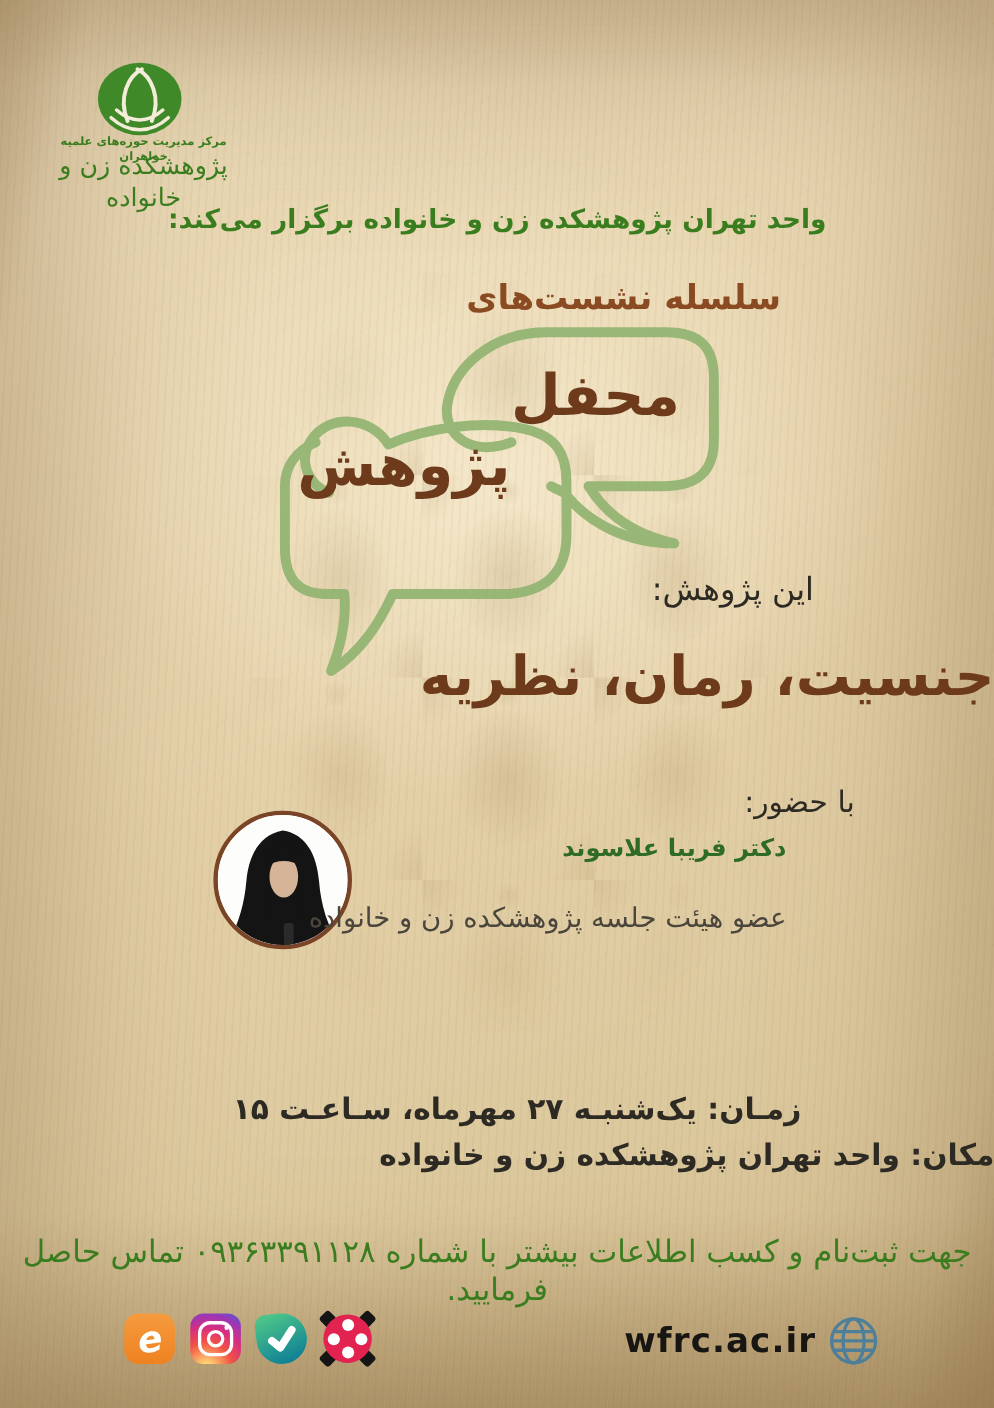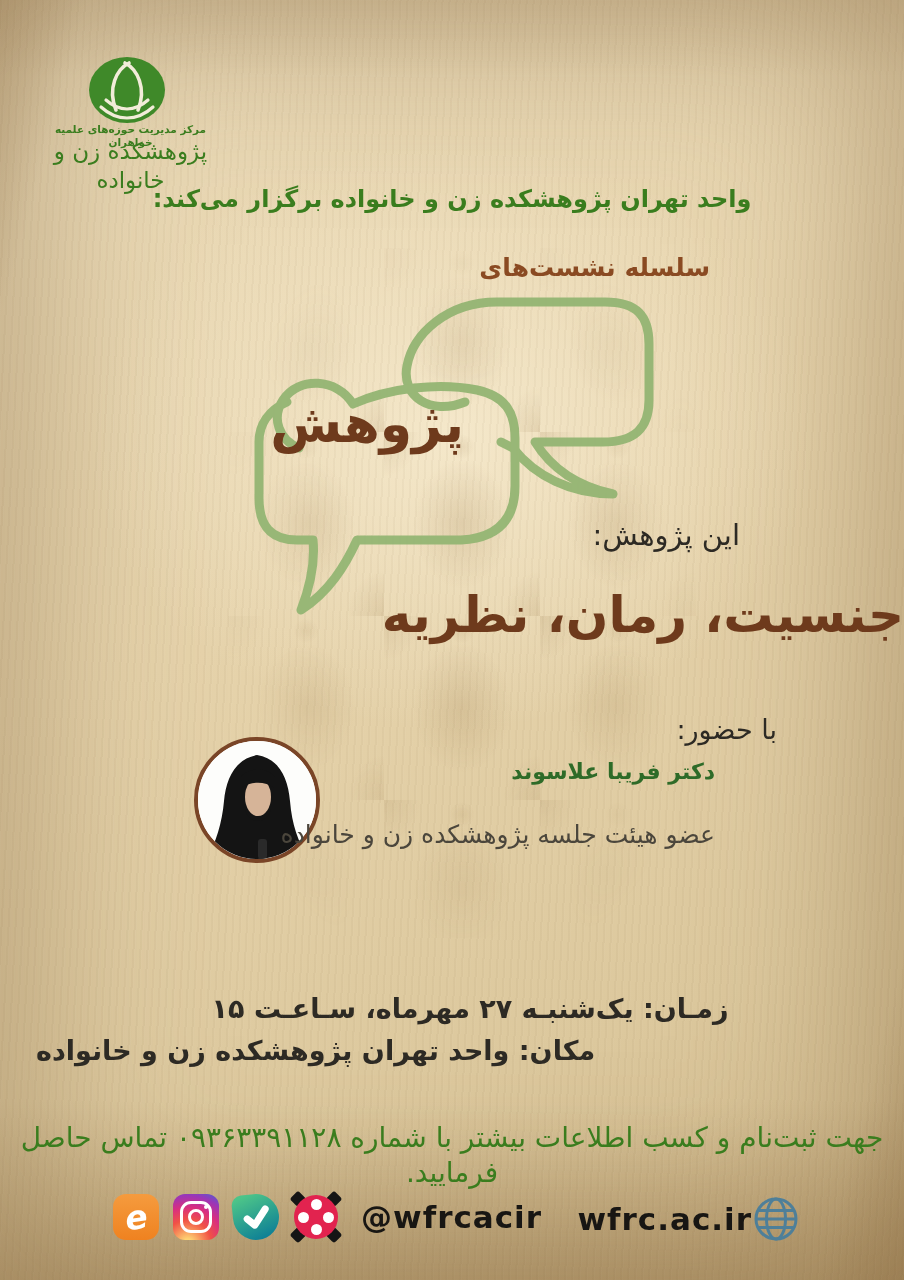--- a/index.html
+++ b/index.html
@@ -25,41 +25,41 @@
     background-size:156px 184px;
     -webkit-mask-image:radial-gradient(ellipse at 50% 50%, #000 42%, transparent 80%);
     mask-image:radial-gradient(ellipse at 50% 50%, #000 42%, transparent 80%);}
   .fa{direction:rtl;}
   .abs{position:absolute;line-height:1.25;}
 
   .logo-small{left:38px;top:123px;width:185px;text-align:center;font-size:10.5px;font-weight:bold;color:var(--green);}
   .logo-main{left:28px;top:137px;width:205px;text-align:center;font-size:23px;font-weight:normal;color:var(--green);}
 
   .intro{left:0;top:184px;width:904px;text-align:center;font-size:24px;font-weight:bold;color:var(--green);}
-  .series{right:194px;top:252px;font-size:25px;font-weight:bold;color:var(--brown);}
+  .series{right:194px;top:252px;font-size:31px;font-weight:bold;color:var(--brown);}
 
   .bubble-word{font-weight:bold;color:var(--title-brown);text-align:center;}
   .bw-right{left:478px;top:328px;width:140px;font-size:52px;}
   .bw-left{left:276px;top:392px;width:188px;font-size:52px;}
 
   .session{right:164px;top:517px;font-size:29px;color:var(--text-dark);}
   .title{left:36px;top:584px;width:868px;text-align:right;font-size:50px;font-weight:bold;color:var(--title-brown);}
   .with{right:127px;top:713px;font-size:27px;color:var(--text-dark);}
 
   .photo{left:194px;top:737px;width:118px;height:118px;border-radius:50%;
     border:4px solid var(--photo-border);overflow:hidden;background:#fdfdfb;}
   .name{right:189px;top:758px;font-size:22px;font-weight:bold;color:var(--dark-green);}
   .role{right:189px;top:819px;font-size:25px;color:var(--muted-dark);}
 
   .time{left:36px;top:992px;width:868px;text-align:center;font-size:27px;font-weight:bold;color:var(--text-dark);}
-  .loc{left:36px;top:1034px;width:868px;text-align:left;font-size:27px;font-weight:bold;color:var(--text-dark);}
+  .loc{left:36px;top:1034px;width:868px;text-align:right;font-size:27px;font-weight:bold;color:var(--text-dark);}
   .reg{left:0;top:1120px;width:904px;text-align:center;font-size:28px;font-weight:normal;color:var(--green);}
 
   .footer-left{position:absolute;left:113px;top:1194px;display:flex;align-items:center;gap:14px;}
-  .footer-right{position:absolute;right:104px;top:1194px;display:flex;align-items:center;height:50px;justify-content:space-between;}
+  .footer-right{position:absolute;right:104px;top:1194px;display:flex;align-items:center;gap:10px;height:50px;justify-content:space-between;}
   .handle{font-size:31px;font-weight:bold;color:#181613;margin-left:8px;letter-spacing:1px;}
   .site{font-size:31px;font-weight:bold;color:#181613;letter-spacing:1px;}
 
   .sicon{width:46px;height:46px;position:relative;flex:0 0 auto;}
   .eitaa{border-radius:13px;background:linear-gradient(180deg,#f59b3e,var(--eitaa-orange));
     display:flex;align-items:center;justify-content:center;}
   .eitaa span{color:#fff;font-size:33px;font-weight:bold;font-style:italic;transform:rotate(-8deg);line-height:1;}
   .insta{border-radius:12px;
     background:radial-gradient(circle at 32% 108%, #fed373 8%, #f15245 40%, #d92e7f 62%, #9b36b7 82%, #515ecf 98%);}
   .insta .frame{position:absolute;inset:7px;border:3px solid #fff;border-radius:11px;}
@@ -99,20 +99,21 @@
                C 412,24 424,38 424,66 L 424,122 C 424,150 410,164 378,164 L 310,164
                C 326,190 352,208 388,216 C 346,216 310,198 288,170 L 276,164"></path>
 
       <path d="M 74,170 C 54,162 46,140 58,122 C 74,98 112,100 128,126
                C 164,110 214,104 252,112 C 280,118 290,134 290,160 L 290,208
                C 290,242 272,260 236,262 L 132,262 C 120,288 104,314 76,332
                C 86,306 90,282 88,262 L 72,262 C 46,262 34,248 34,220 L 34,164
                C 34,146 44,132 62,124"></path>
     </g>
   </svg>
+  <div class="abs fa bubble-word bw-right">محفل</div>
   <div class="abs fa bubble-word bw-left">پژوهش</div>
 
   <div class="abs fa session">این پژوهش:</div>
   <div class="abs fa title">جنسیت، رمان، نظریه</div>
 
   <div class="abs fa with">با حضور:</div>
   <div class="abs photo">
     <svg width="118" height="118" viewBox="0 0 118 118">
       <rect width="118" height="118" fill="#fdfdfb"></rect>
       <path d="M 59,14 C 37,18 28,38 26,60 C 24,82 18,102 8,118 L 110,118
@@ -148,21 +149,20 @@
       <div class="corner" style="left:-1px;top:-1px;"></div>
       <div class="corner" style="right:-1px;top:-1px;"></div>
       <div class="corner" style="left:-1px;bottom:-1px;"></div>
       <div class="corner" style="right:-1px;bottom:-1px;"></div>
       <div class="disc"></div>
       <div class="pip" style="left:17.5px;top:5px;"></div>
       <div class="pip" style="right:5px;top:17.5px;"></div>
       <div class="pip" style="left:17.5px;bottom:5px;"></div>
       <div class="pip" style="left:5px;top:17.5px;"></div>
     </div>
-    <div class="handle">@wfrcacir</div>
   </div>
 
   <div class="footer-right">
     <div class="site">wfrc.ac.ir</div>
     <svg width="48" height="48" viewBox="0 0 48 48">
       <g fill="none" stroke="#4e7f99" stroke-width="3">
         <circle cx="24" cy="24" r="20"></circle>
         <ellipse cx="24" cy="24" rx="9.5" ry="20"></ellipse>
         <line x1="7" y1="15.5" x2="41" y2="15.5"></line>
         <line x1="4.5" y1="24" x2="43.5" y2="24"></line>

